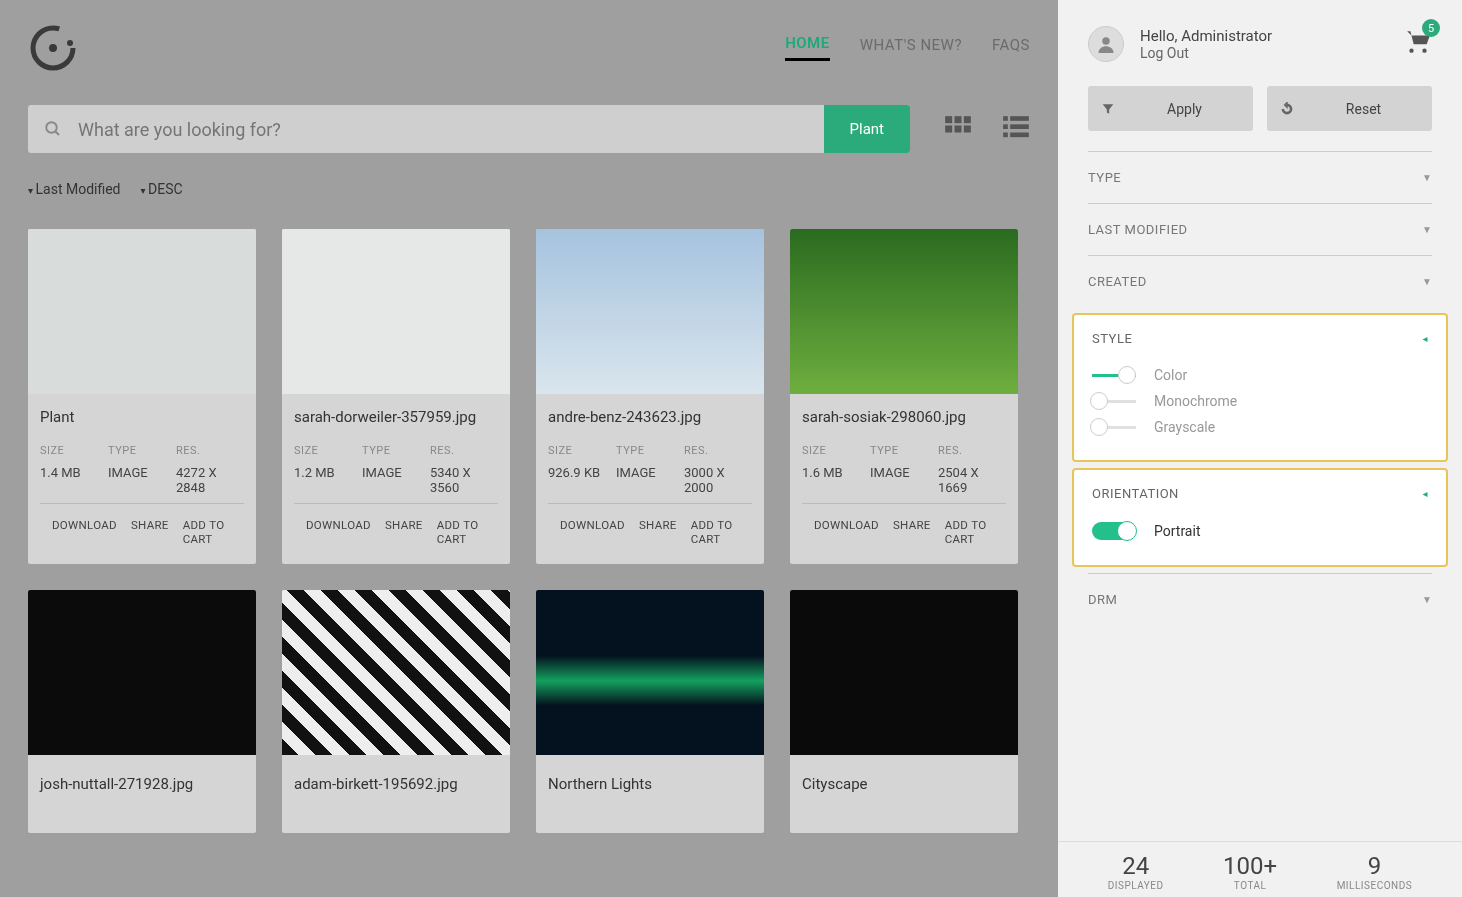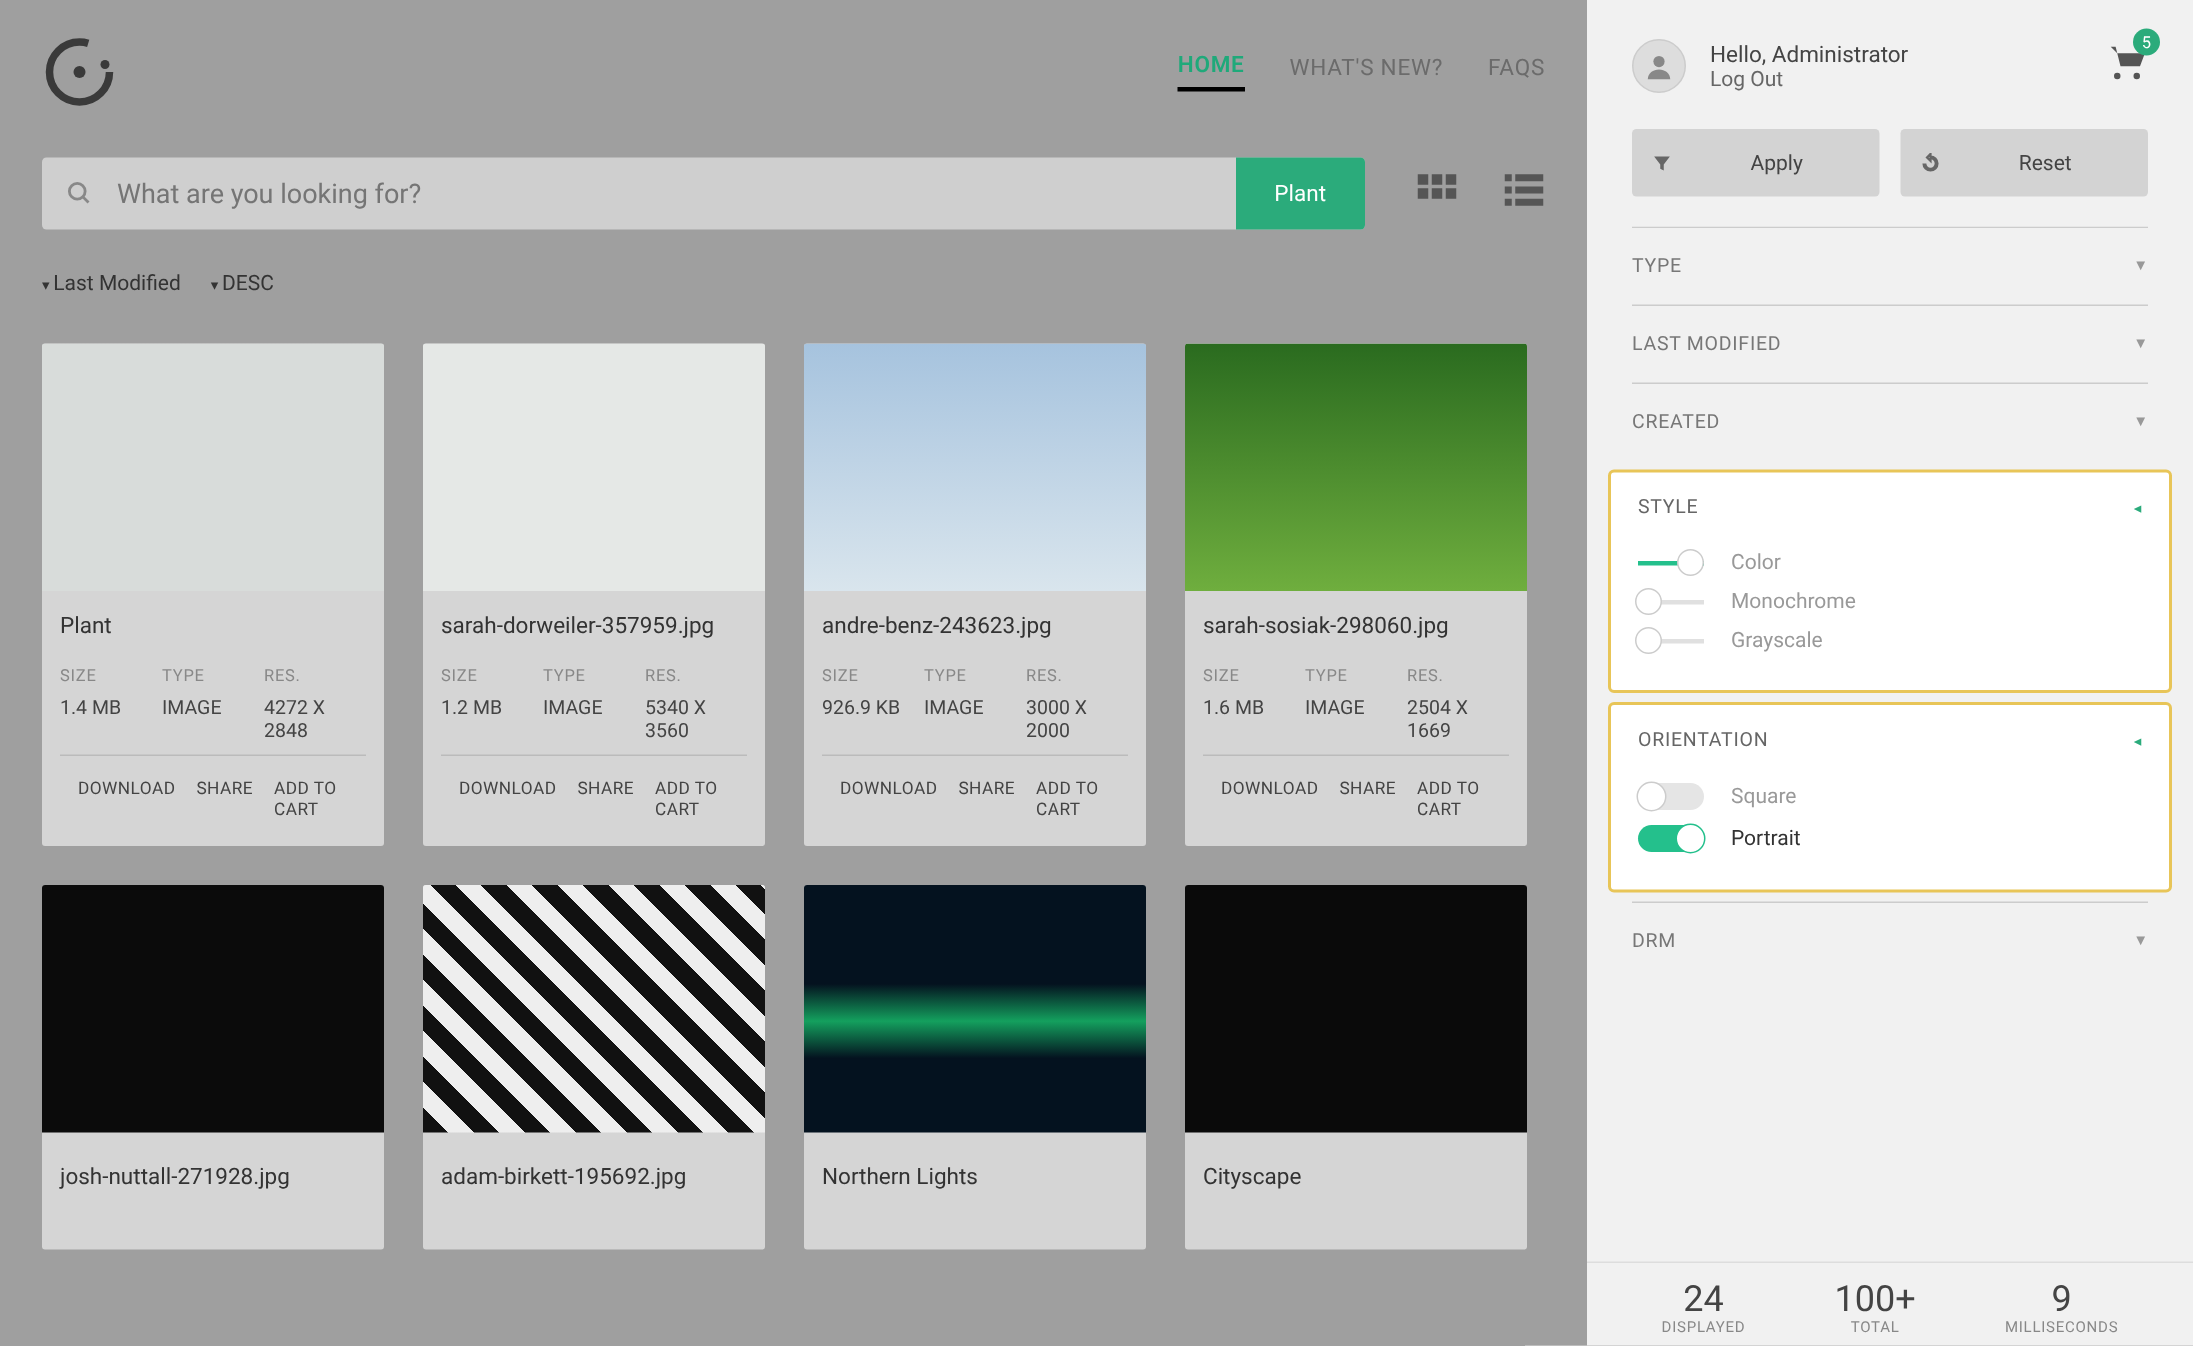--- a/index.html
+++ b/index.html
@@ -345,26 +345,20 @@
           </div>
         </div>
     </div>
 
     <div class="highlight-box">
       <div class="section-title">
         <span>ORIENTATION</span>
         <span class="collapse-caret">◂</span>
       </div>
       <div id="orient-opts">
-          <div class="toggle-row">
-            <div class="toggle ">
-              <div class="knob"></div>
-            </div>
-    <span class="toggle-label">Square</span>
-          </div>
           <div class="toggle-row active">
             <div class="toggle on">
               <div class="knob"></div>
             </div>
     <span class="toggle-label">Portrait</span>
           </div>
         </div>
     </div>
 
     <div class="filter-row">

